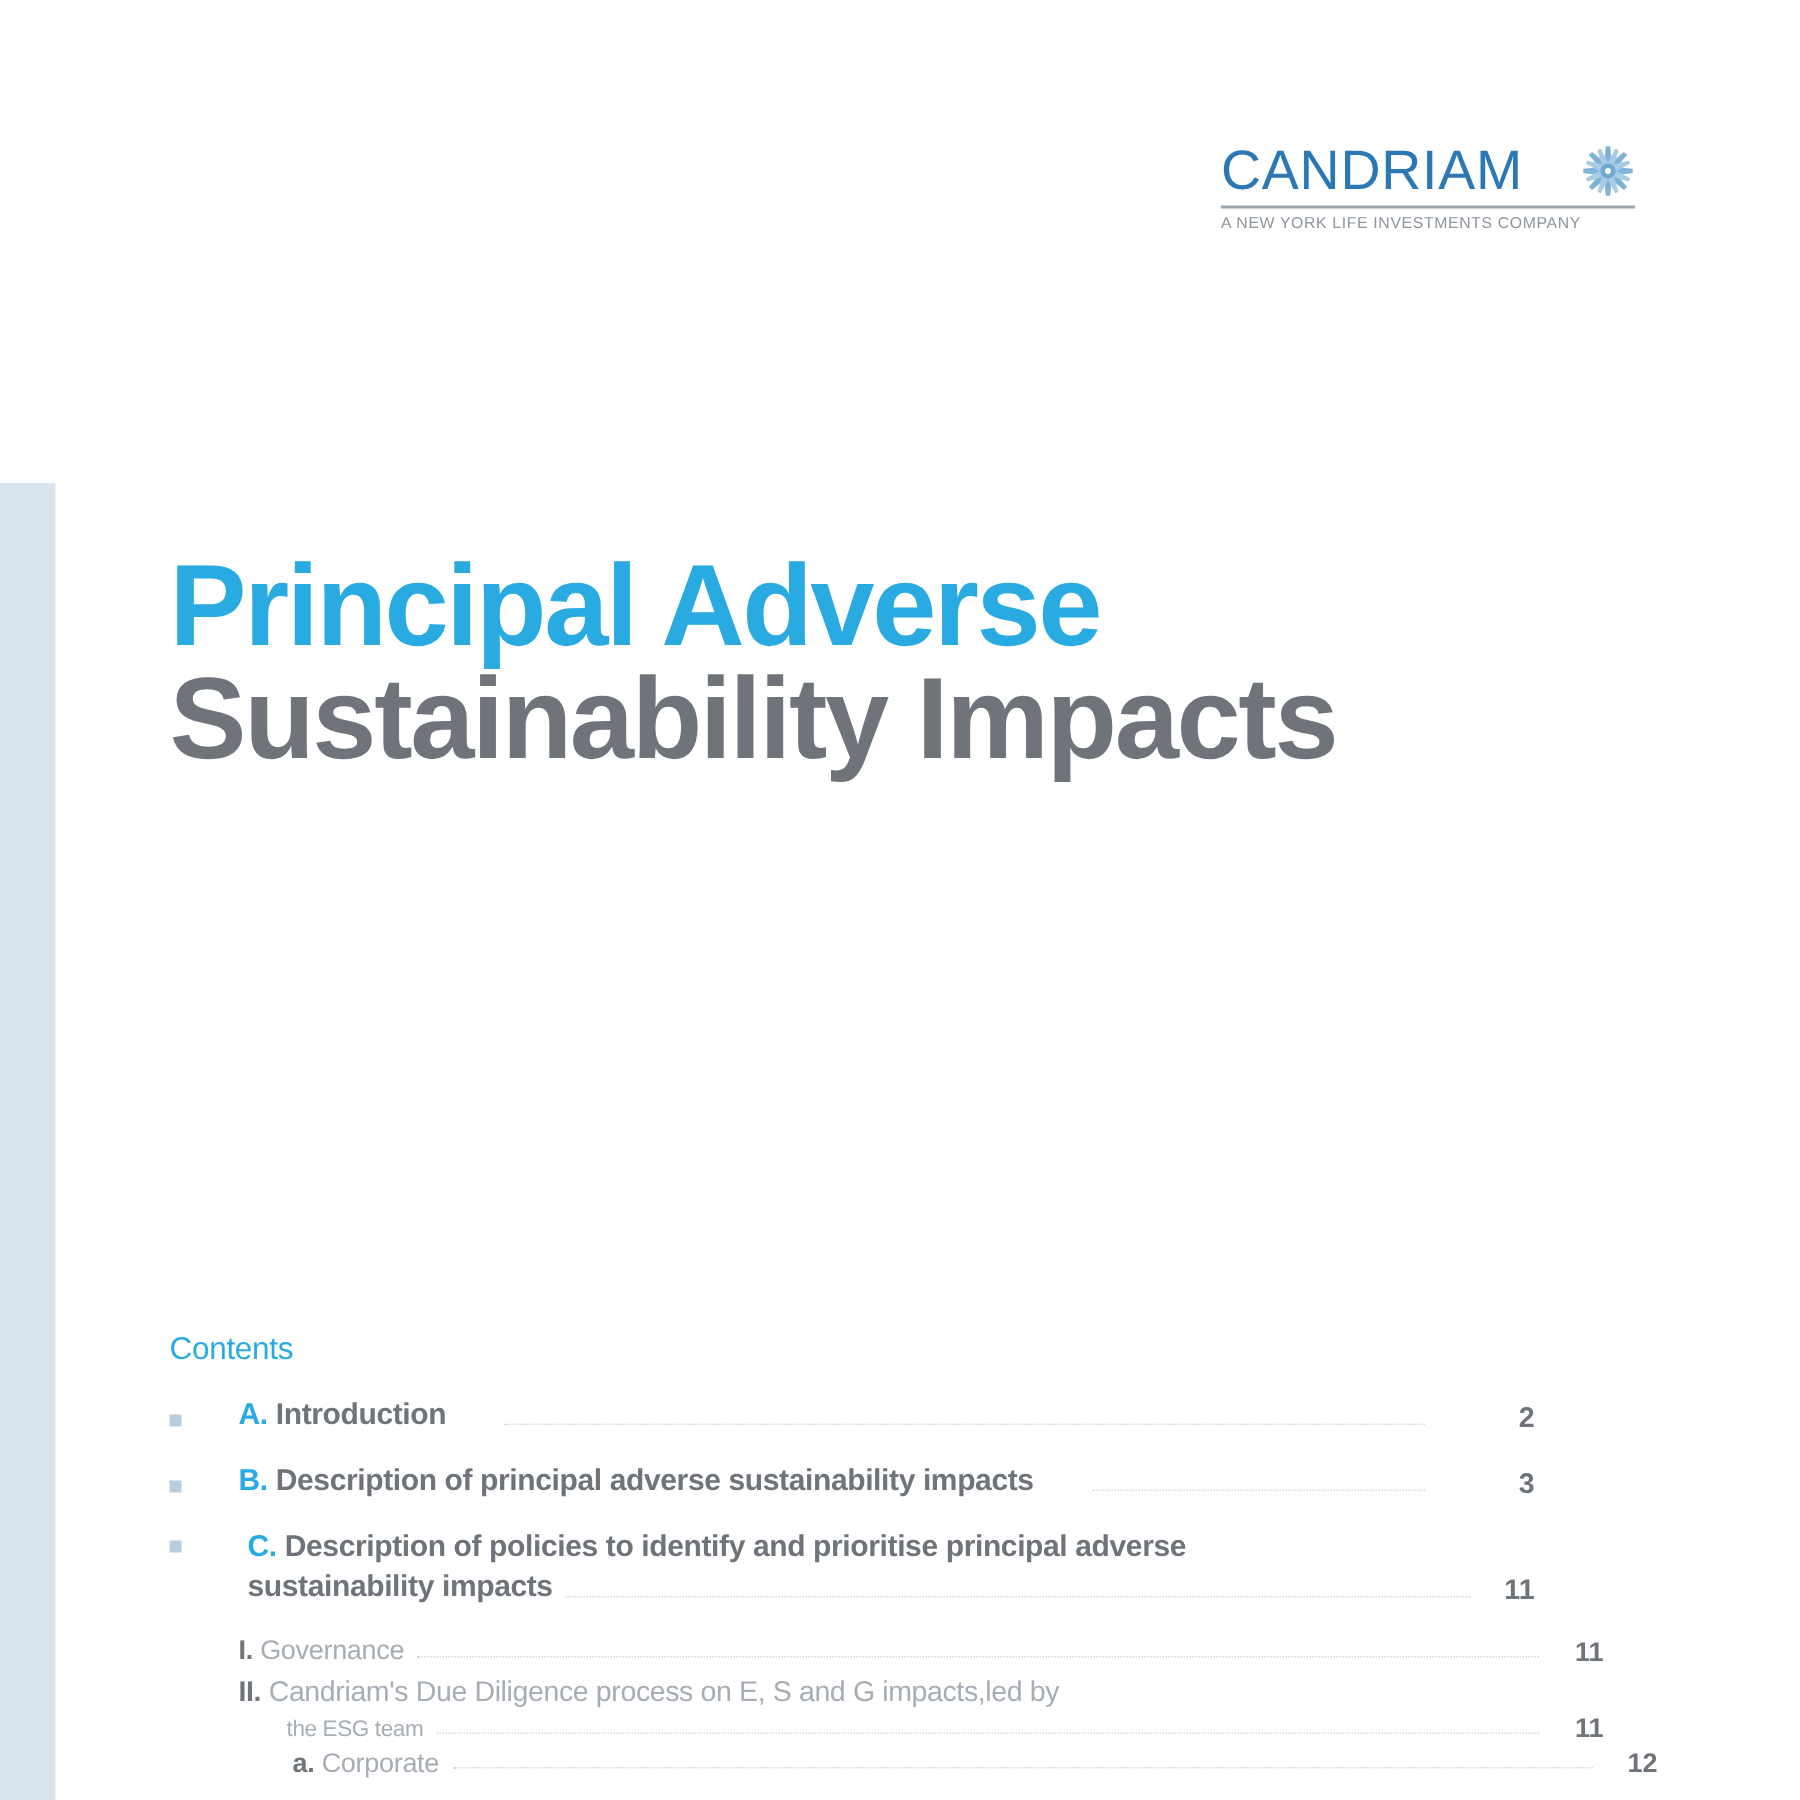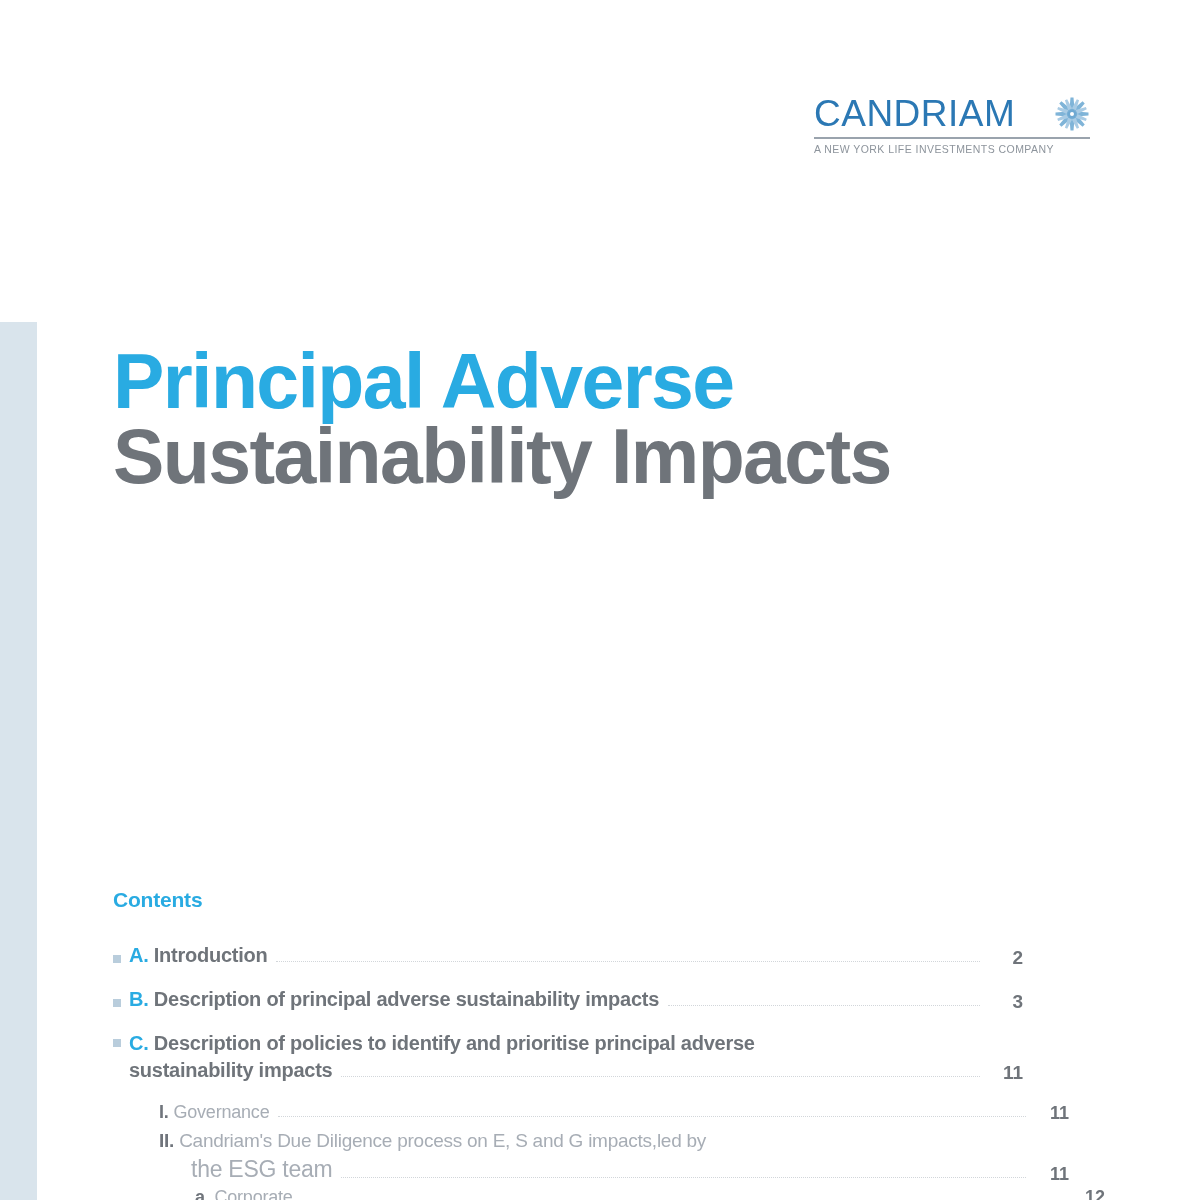--- a/index.html
+++ b/index.html
@@ -66,21 +66,21 @@
     letter-spacing: 0.45px;
     color: #8d949c;
     white-space: nowrap;
     font-weight: 400;
   }
 
   
   .doc-title {
     position: absolute;
     left: 113px;
-    top: 292px;
+    top: 315px;
     width: 940px;
     font-family: "Liberation Sans", sans-serif;
     font-weight: 700;
     font-size: 77px;
     line-height: 0.98;
     letter-spacing: -1.6px;
     color: #6f747a;
   }
   .doc-title .hl { color: #29abe2; display: block; }
   .doc-title .ln { display: block; }
@@ -88,32 +88,32 @@
   
   .contents {
     position: absolute;
     left: 113px;
     top: 888px;
     width: 910px;
   }
   .contents-heading {
     color: #29abe2;
     font-size: 21px;
-    font-weight: 700;
+    font-weight: 400;
     letter-spacing: -0.2px;
-    margin-bottom: 30px;
+    margin-bottom: 18px;
   }
 
   .toc-row {
     display: flex;
     align-items: flex-end;
     width: 100%;
     margin-bottom: 4px;
   }
-  .toc-row.lvl1 { margin-bottom: 17px; }
+  .toc-row.lvl1 { margin-bottom: 17px; gap: 30px; }
 
   .bullet {
     flex: 0 0 auto;
     width: 8px;
     height: 8px;
     background: #b9cddc;
     margin-right: 8px;
     margin-bottom: 6px;
   }
 
@@ -163,20 +163,21 @@
     font-weight: 700;
     color: #6f747a;
   }
   .lvl2 .pageno, .lvl3 .pageno { font-size: 18px; }
 
   
   .toc-block {
     width: 100%;
     margin-bottom: 17px;
     display: flex;
+    gap: 36px;
   }
   .toc-block .bullet { margin-top: 9px; margin-bottom: 0; }
   .toc-block-body { flex: 1 1 auto; }
   .toc-block-line1 {
     font-size: 20px;
     font-weight: 700;
     color: #6f747a;
     letter-spacing: -0.25px;
     line-height: 1.35;
   }
@@ -305,21 +306,21 @@
   <div class="toc-row lvl2 ind-1">
     <span class="toc-text"><span class="idx">I.</span>&nbsp;<span>Governance</span></span>
     <span class="leader"></span>
     <span class="pageno">11</span>
   </div>
 
   <div class="toc-block ind-1" style="margin-bottom:2px;">
     <div class="toc-block-body">
       <div class="toc-block-line1 lvl2" style="font-size:19px;font-weight:400;color:#a7adb5;"><span class="idx" style="color:#70757c;font-weight:700;">II.</span>&nbsp;<span>Candriam's Due Diligence process on E, S and G impacts,led by</span></div>
       <div class="toc-block-line2" style="padding-left:32px;">
-        <span class="toc-text" style="font-size:23px;font-weight:400;color:#a7adb5;">the ESG team</span>
+        <span class="toc-text" style="font-size:15px;font-weight:400;color:#a7adb5;">the ESG team</span>
         <span class="leader"></span>
         <span class="pageno" style="font-size:18px;">11</span>
       </div>
     </div>
   </div>
 
   <div class="toc-row lvl3 ind-2">
     <span class="toc-text"><span class="idx">a.</span>&nbsp;<span>Corporate</span></span>
     <span class="leader"></span>
     <span class="pageno">12</span>

